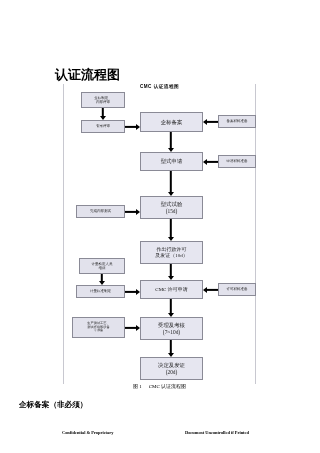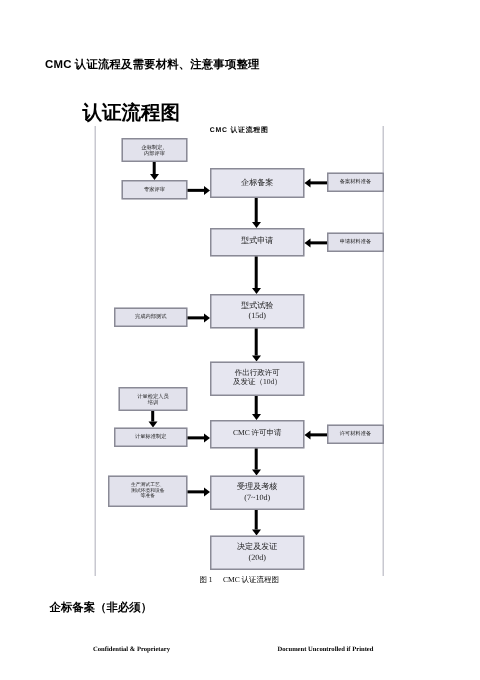--- a/index.html
+++ b/index.html
@@ -42,21 +42,21 @@
   .section-heading {
     position: absolute;
     left: 55px;
     top: 66px;
     font-size: 13px;
     font-weight: bold;
     white-space: nowrap;
   }
   .section-heading-2 {
     position: absolute;
-    left: 33px;
+    left: 19px;
     top: 400px;
     font-size: 7.6px;
     font-weight: bold;
     white-space: nowrap;
   }
 
   
   .chart-area {
     position: absolute;
     left: 63px;
@@ -198,23 +198,20 @@
     font-size: 4.4px;
     font-weight: bold;
     font-family: "Liberation Serif", "DejaVu Serif", serif;
   }
 </style>
 </head>
 <body>
 
 <div class="page">
 
-  <div class="doc-title">
-    <span class="latin">CMC</span><span> 认证流程及需要材料、注意事项整理</span>
-  </div>
 
   <div class="section-heading">认证流程图</div>
 
   <div class="chart-area">
     <div class="chart-frame"></div>
     <div class="chart-title">CMC 认证流程图</div>
 
     <div class="node side" style="left:18px; top:8px; width:44px; height:16px;">
       <span class="lbl" style="white-space:pre-line;">企标制定、
 内部评审</span>

